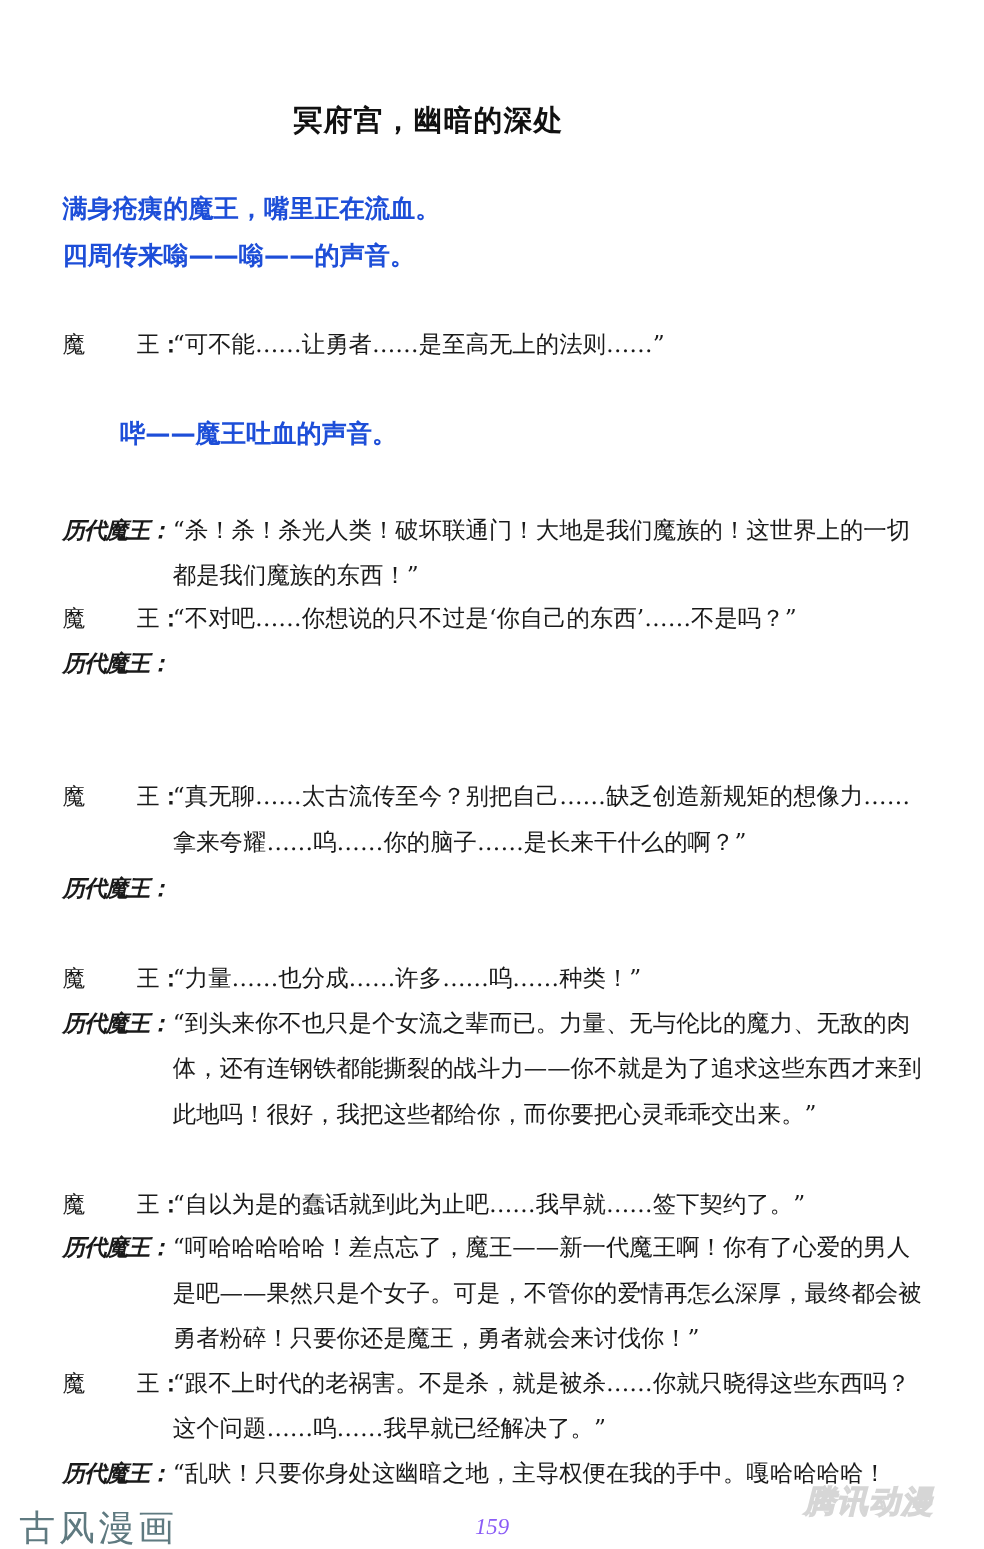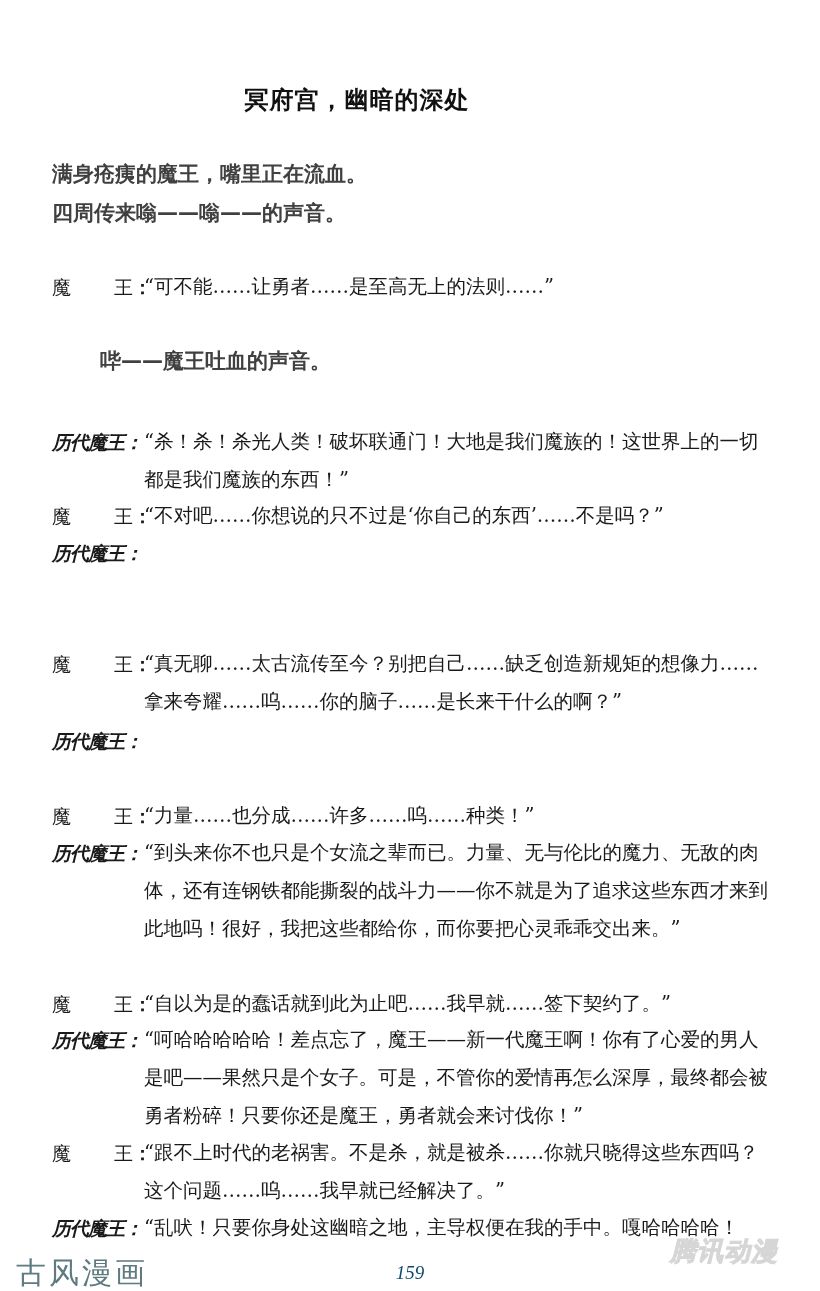--- a/index.html
+++ b/index.html
@@ -28,21 +28,21 @@
       font-size: 24px;
       letter-spacing: 1px;
       color: #111;
     }
     .narration {
       position: absolute;
       left: 52px;
       font-family: "DejaVu Sans", "Liberation Sans", sans-serif;
       font-weight: bold;
       font-size: 21px;
-      color: #404040;
+      color: #1d4ed8;
       white-space: nowrap;
     }
     .dialogue {
       position: absolute;
       left: 52px;
       width: 720px;
       font-size: 19.5px;
       line-height: 38px;
       color: #1a1a1a;
     }
@@ -74,21 +74,21 @@
     }
     .page-number {
       position: absolute;
       left: 0;
       width: 820px;
       top: 1262px;
       text-align: center;
       font-family: "Liberation Serif", "DejaVu Serif", serif;
       font-style: italic;
       font-size: 19px;
-      color: #0c4a6e;
+      color: #8b5cf6;
     }
     .watermark-right {
       position: absolute;
       left: 670px;
       top: 1234px;
       font-family: "DejaVu Sans", "Liberation Sans", sans-serif;
       font-weight: bold;
       font-style: italic;
       font-size: 26px;
       letter-spacing: 1px;

